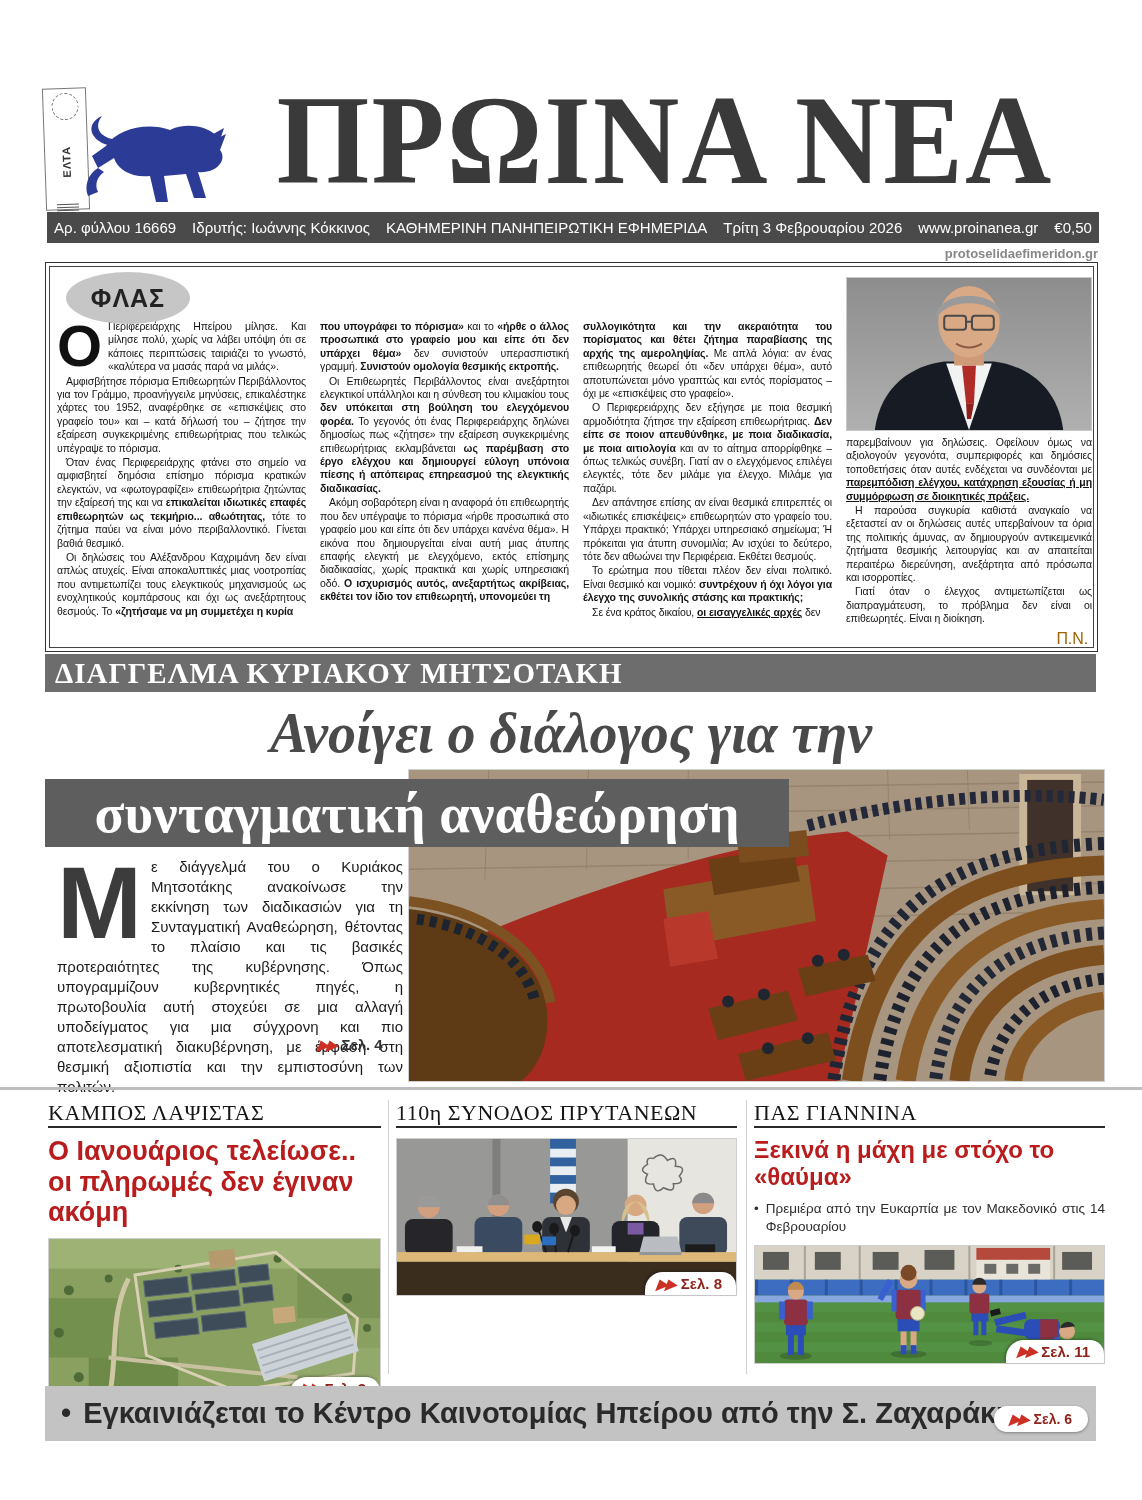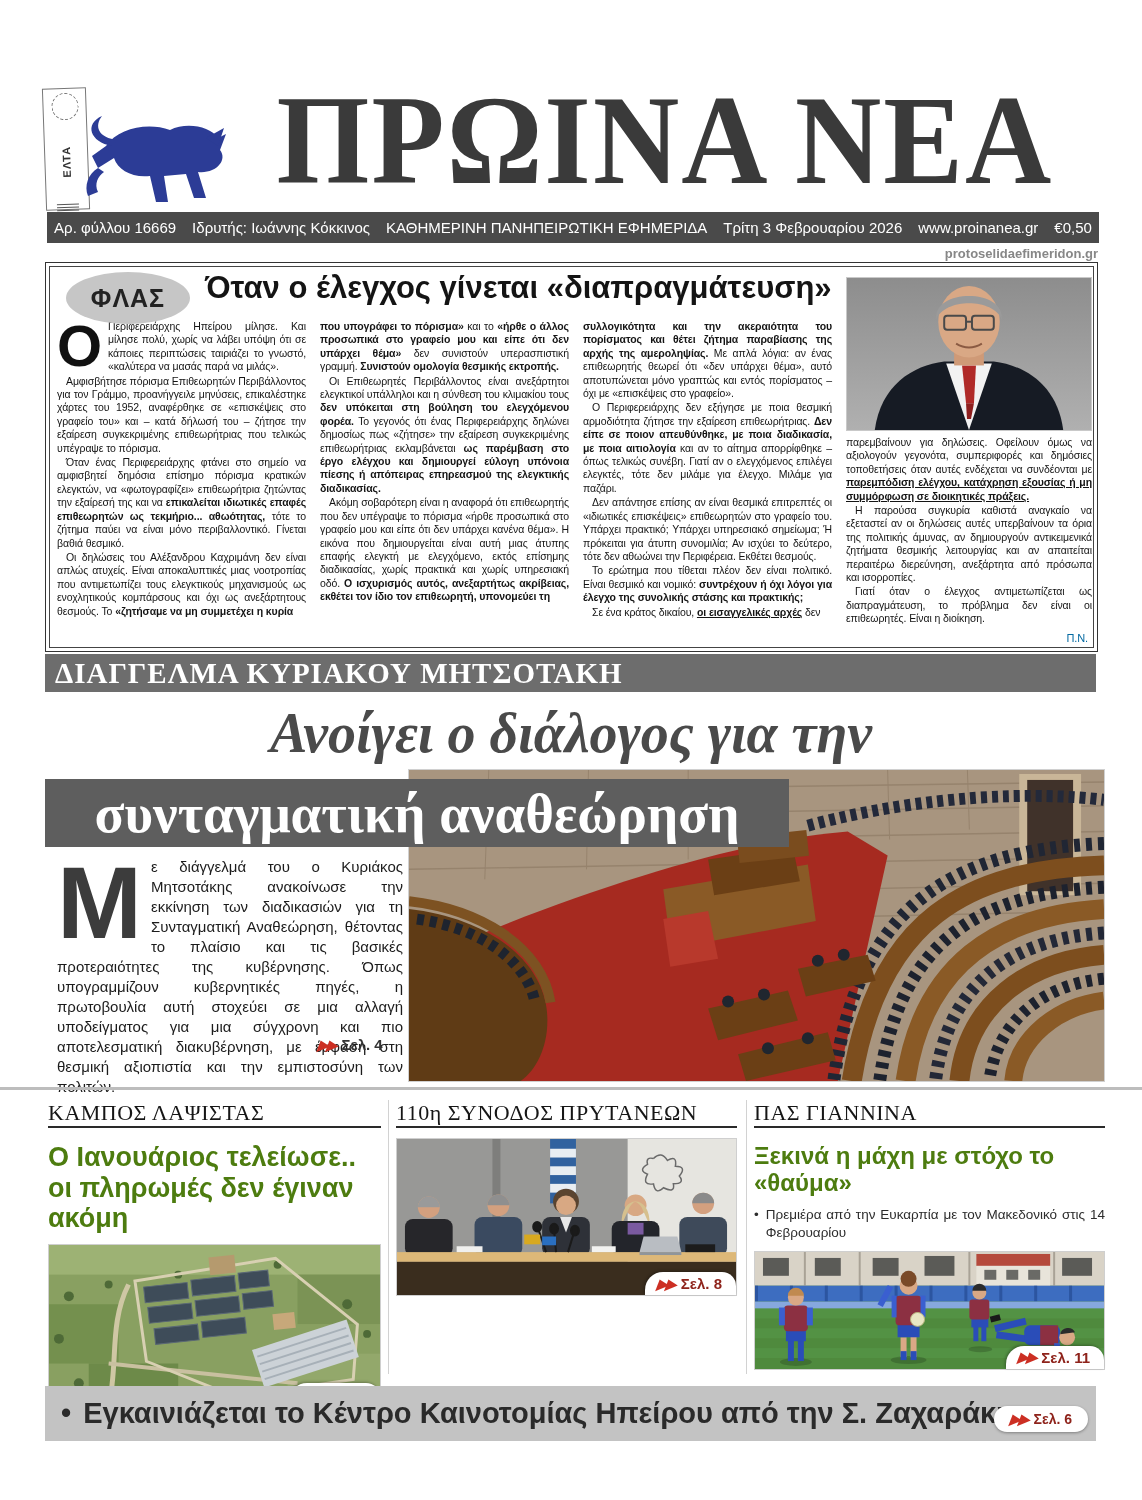--- a/index.html
+++ b/index.html
@@ -38,21 +38,21 @@
   .fcol{position:absolute;top:320px;width:249px;font-size:10.5px;line-height:13.4px;
         text-align:justify;color:#141414;letter-spacing:-0.1px;}
   .fcol p{margin:0 0 1px 0;text-indent:9px;}
   .fcol p:first-of-type{text-indent:0;}
   .fcol1{left:57px;}  .fcol2{left:320px;}  .fcol3{left:583px;}
   .fcol4{left:846px;top:277px;width:246px;height:368px;}
   .seg-b{font-weight:bold;}
   .seg-biu{font-weight:bold;text-decoration:underline;}
   .dropcap{float:left;font-size:58px;line-height:46px;font-weight:bold;color:#111;padding:3px 6px 0 0;}
   .portrait{display:block;width:244px;height:152px;margin:0 0 5px 0;border:1px solid #c9c9c9;}
-  .signature{position:absolute;right:4px;bottom:0;font-size:11px;color:#0369a1;}
+  .signature{position:absolute;right:4px;bottom:0;font-size:16px;color:#a16207;}
 
   
   .kicker-bar{position:absolute;left:45px;top:654px;width:1051px;height:38px;background:#6d6d6d;
               color:#fff;font-family:"Liberation Serif",serif;font-weight:bold;font-size:29px;
               display:flex;align-items:center;padding-left:10px;box-sizing:border-box;letter-spacing:1px;}
   .main-headline{position:absolute;left:40px;top:690px;width:1062px;margin:0;text-align:center;
                  font-family:"Liberation Serif",serif;font-style:italic;font-weight:bold;
                  font-size:56px;line-height:86px;color:#4a4a4a;}
   .headline-box{position:absolute;left:45px;top:779px;width:744px;height:68px;background:#5e5e5e;
                 color:#fff;font-family:"Liberation Serif",serif;font-weight:bold;font-size:55px;
@@ -70,21 +70,21 @@
 
   .divider{position:absolute;left:0;top:1087px;width:1142px;height:3px;background:#bdbdbd;}
   .vsep{position:absolute;top:1100px;width:1px;height:274px;background:#d2d2d2;}
   .vsep1{left:388px;} .vsep2{left:746px;}
 
   
   .bstory{position:absolute;top:1100px;}
   .bsA{left:48px;width:333px;}  .bsB{left:396px;width:341px;}  .bsC{left:754px;width:351px;}
   .b-kicker{font-family:"Liberation Serif",serif;font-size:22px;color:#161616;letter-spacing:0.5px;
             border-bottom:2px solid #2a2a2a;}
-  .b-headline{font-size:27px;font-weight:bold;line-height:1.13;color:#4d7c0f;margin-top:14px;}
+  .b-headline{font-size:27px;font-weight:bold;line-height:1.13;color:#b91c1c;margin-top:8px;}
   .bsC .b-headline{font-size:24px;}
   .b-bullet{display:flex;gap:7px;font-size:13.5px;line-height:1.35;color:#2d2d2d;margin-top:10px;
             text-align:justify;}
   .photo{position:relative;margin-top:10px;border:1px solid #cfcfcf;box-sizing:border-box;}
   .photoA{width:333px;height:163px;}
   .photoB{width:341px;height:158px;}
   .photoC{width:351px;height:119px;margin-top:8px;}
   .photo svg{display:block;width:100%;height:100%;}
   .pbadge{position:absolute;right:0;bottom:0;background:#fff;border-radius:18px 14px 0 0;
           padding:3px 14px 3px 12px;display:flex;align-items:center;gap:6px;
@@ -126,21 +126,20 @@
     <span>Ιδρυτής: Ιωάννης Κόκκινος</span>
     <span>ΚΑΘΗΜΕΡΙΝΗ ΠΑΝΗΠΕΙΡΩΤΙΚΗ ΕΦΗΜΕΡΙΔΑ</span>
     <span>Τρίτη 3 Φεβρουαρίου 2026</span>
     <span>www.proinanea.gr</span>
     <span>€0,50</span>
   </div>
   <div class="watermark">protoselidaefimeridon.gr</div>
 
   <div class="flash-box"></div>
   <div class="flash-badge">ΦΛΑΣ</div>
-  <div class="flash-headline">Όταν ο έλεγχος γίνεται «διαπραγμάτευση»</div>
 
   <div class="fcol fcol1">
     <span class="dropcap">Ο</span>
   <p><span>Περιφερειάρχης Ηπείρου μίλησε. Και μίλησε πολύ, χωρίς να λάβει υπόψη ότι σε κάποιες περιπτώσεις ταιριάζει το γνωστό, «καλύτερα να μασάς παρά να μιλάς».</span></p>
       <p><span>Αμφισβήτησε πόρισμα Επιθεωρητών Περιβάλλοντος για τον Γράμμο, προανήγγειλε μηνύσεις, επικαλέστηκε χάρτες του 1952, αναφέρθηκε σε «επισκέψεις στο γραφείο του» και – κατά δήλωσή του – ζήτησε την εξαίρεση συγκεκριμένης επιθεωρήτριας που τελικώς υπέγραψε το πόρισμα.</span></p>
       <p><span>Όταν ένας Περιφερειάρχης φτάνει στο σημείο να αμφισβητεί δημόσια επίσημο πόρισμα κρατικών ελεγκτών, να «φωτογραφίζει» επιθεωρήτρια ζητώντας την εξαίρεσή της και να </span><span class="seg-b">επικαλείται ιδιωτικές επαφές επιθεωρητών ως τεκμήριο... αθωότητας,</span><span> τότε το ζήτημα παύει να είναι μόνο περιβαλλοντικό. Γίνεται βαθιά θεσμικό.</span></p>
       <p><span>Οι δηλώσεις του Αλέξανδρου Καχριμάνη δεν είναι απλώς ατυχείς. Είναι αποκαλυπτικές μιας νοοτροπίας που αντιμετωπίζει τους ελεγκτικούς μηχανισμούς ως ενοχλητικούς κομπάρσους και όχι ως ανεξάρτητους θεσμούς. Το </span><span class="seg-b">«ζητήσαμε να μη συμμετέχει η κυρία</span></p>
     </div>
   <div class="fcol fcol2">
       <p><span class="seg-b">που υπογράφει το πόρισμα»</span><span> και το </span><span class="seg-b">«ήρθε ο άλλος προσωπικά στο γραφείο μου και είπε ότι δεν υπάρχει θέμα»</span><span> δεν συνιστούν υπερασπιστική γραμμή. </span><span class="seg-b">Συνιστούν ομολογία θεσμικής εκτροπής.</span></p>

